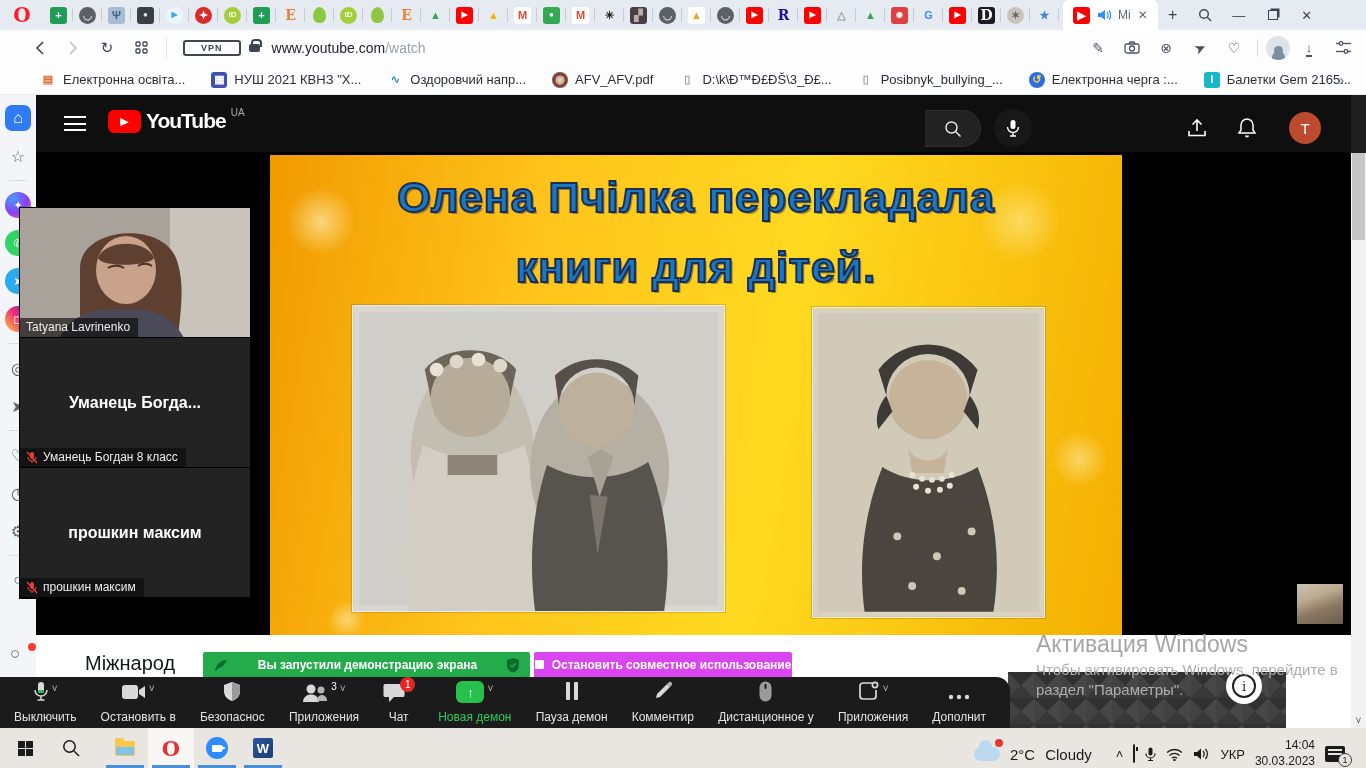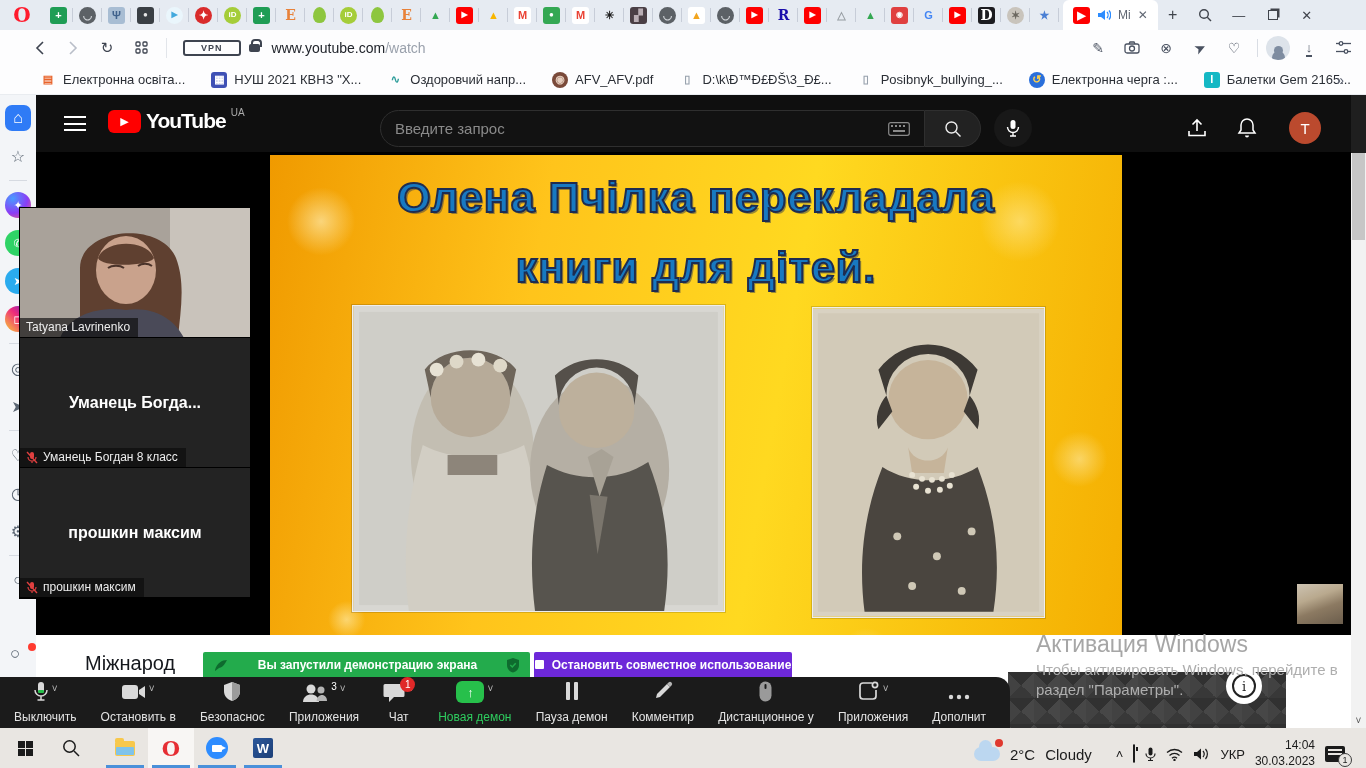--- a/index.html
+++ b/index.html
@@ -110,21 +110,21 @@
   
   #pattern-box { left:1008px; top:672px; width:278px; height:56px; z-index:4; background:#3c3c3c;
     background-image:conic-gradient(from 45deg, #474747 25%, #383838 0 50%, #424242 0 75%, #313131 0);
     background-size:26px 26px; }
   #info-circle { position:absolute; right:24px; top:-4px; width:36px; height:36px; border-radius:50%; background:#fff; display:flex; align-items:center; justify-content:center; }
   #info-circle .ring { width:24px; height:24px; border-radius:50%; border:2px solid #222; display:flex; align-items:center; justify-content:center; font-size:13px; color:#222; font-family:"DejaVu Serif", serif; }
 
   
   #share-banner { left:203px; top:652px; width:327px; height:25px; background:#23ab4c; z-index:6; display:flex; align-items:center; color:#fff; font-size:12px; font-weight:bold; border-radius:2px 2px 0 0; }
   #share-banner .txt { flex:1; text-align:center; }
-  #stop-share { left:534px; top:652px; width:258px; height:25px; background:#6d28d9; z-index:6; display:flex; align-items:center; justify-content:center; gap:8px; color:#fff; font-size:12px; font-weight:bold; border-radius:2px 2px 0 0;text-align:center; }
+  #stop-share { left:534px; top:652px; width:258px; height:25px; background:#d946ef; z-index:6; display:flex; align-items:center; justify-content:center; gap:8px; color:#fff; font-size:12px; font-weight:bold; border-radius:2px 2px 0 0;text-align:center; }
   #stop-share .sq { width:9px; height:9px; background:#fff; border-radius:1px; }
 
   
   #zoom-toolbar { left:0; top:677px; width:1010px; height:51px; background:#1b1b1b; border-radius:0 14px 0 0; z-index:7; display:flex; align-items:stretch; justify-content:space-between; padding:4px 24px 0 14px; }
   .zt { display:flex; flex-direction:column; align-items:center; justify-content:space-between; padding-bottom:4px; position:relative; }
   .zt .icon-row { display:flex; align-items:flex-start; gap:3px; height:24px; }
   .zt .lbl { color:#e3e3e3; font-size:12px; white-space:nowrap; }
   .zt .lbl.green { color:#2ecc5e; }
   .zt .chev { color:#b9b9b9; font-size:10px; margin-top:2px; }
   .zt .sup { color:#fff; font-size:10px; margin-top:0; }
@@ -487,33 +487,20 @@
         <div class="sb-item none" style="color: rgb(90, 101, 114);">○<span class="sb-badge"></span></div>
       </div>
     </div>
 
   <div id="yt-header" class="abs">
     <div id="yt-burger" class="abs"></div>
     <div id="yt-logo" class="abs">
       <span class="play">▶</span>
       <span class="word">YouTube</span>
       <span class="cc">UA</span>
-    </div>
-    <div id="yt-search" class="abs">
-      <span class="ph">Введите запрос</span>
-      <svg width="22" height="14" viewBox="0 0 22 14">
-          <rect x="0.7" y="0.7" width="20.6" height="12.6" rx="2" fill="none" stroke="#8a8a8a" stroke-width="1.2"></rect>
-          <g fill="#8a8a8a">
-            <rect x="3" y="3" width="2" height="2"></rect>
-            <rect x="7" y="3" width="2" height="2"></rect>
-            <rect x="11" y="3" width="2" height="2"></rect>
-            <rect x="15" y="3" width="2" height="2"></rect>
-            <rect x="5" y="8" width="12" height="2"></rect>
-          </g>
-        </svg>
     </div>
     <div id="yt-search-btn" class="abs">
       <svg width="18" height="18" viewBox="0 0 18 18">
           <circle cx="7.5" cy="7.5" r="5.5" fill="none" stroke="#eee" stroke-width="1.4"></circle>
           <path d="M11.8 11.8L16.5 16.5" stroke="#eee" stroke-width="1.4"></path>
         </svg>
     </div>
     <div id="yt-mic" class="abs">
       <svg width="16" height="18" viewBox="0 0 16 18">
           <rect x="5.5" y="1" width="5" height="9" rx="2.5" fill="#fff"></rect>

